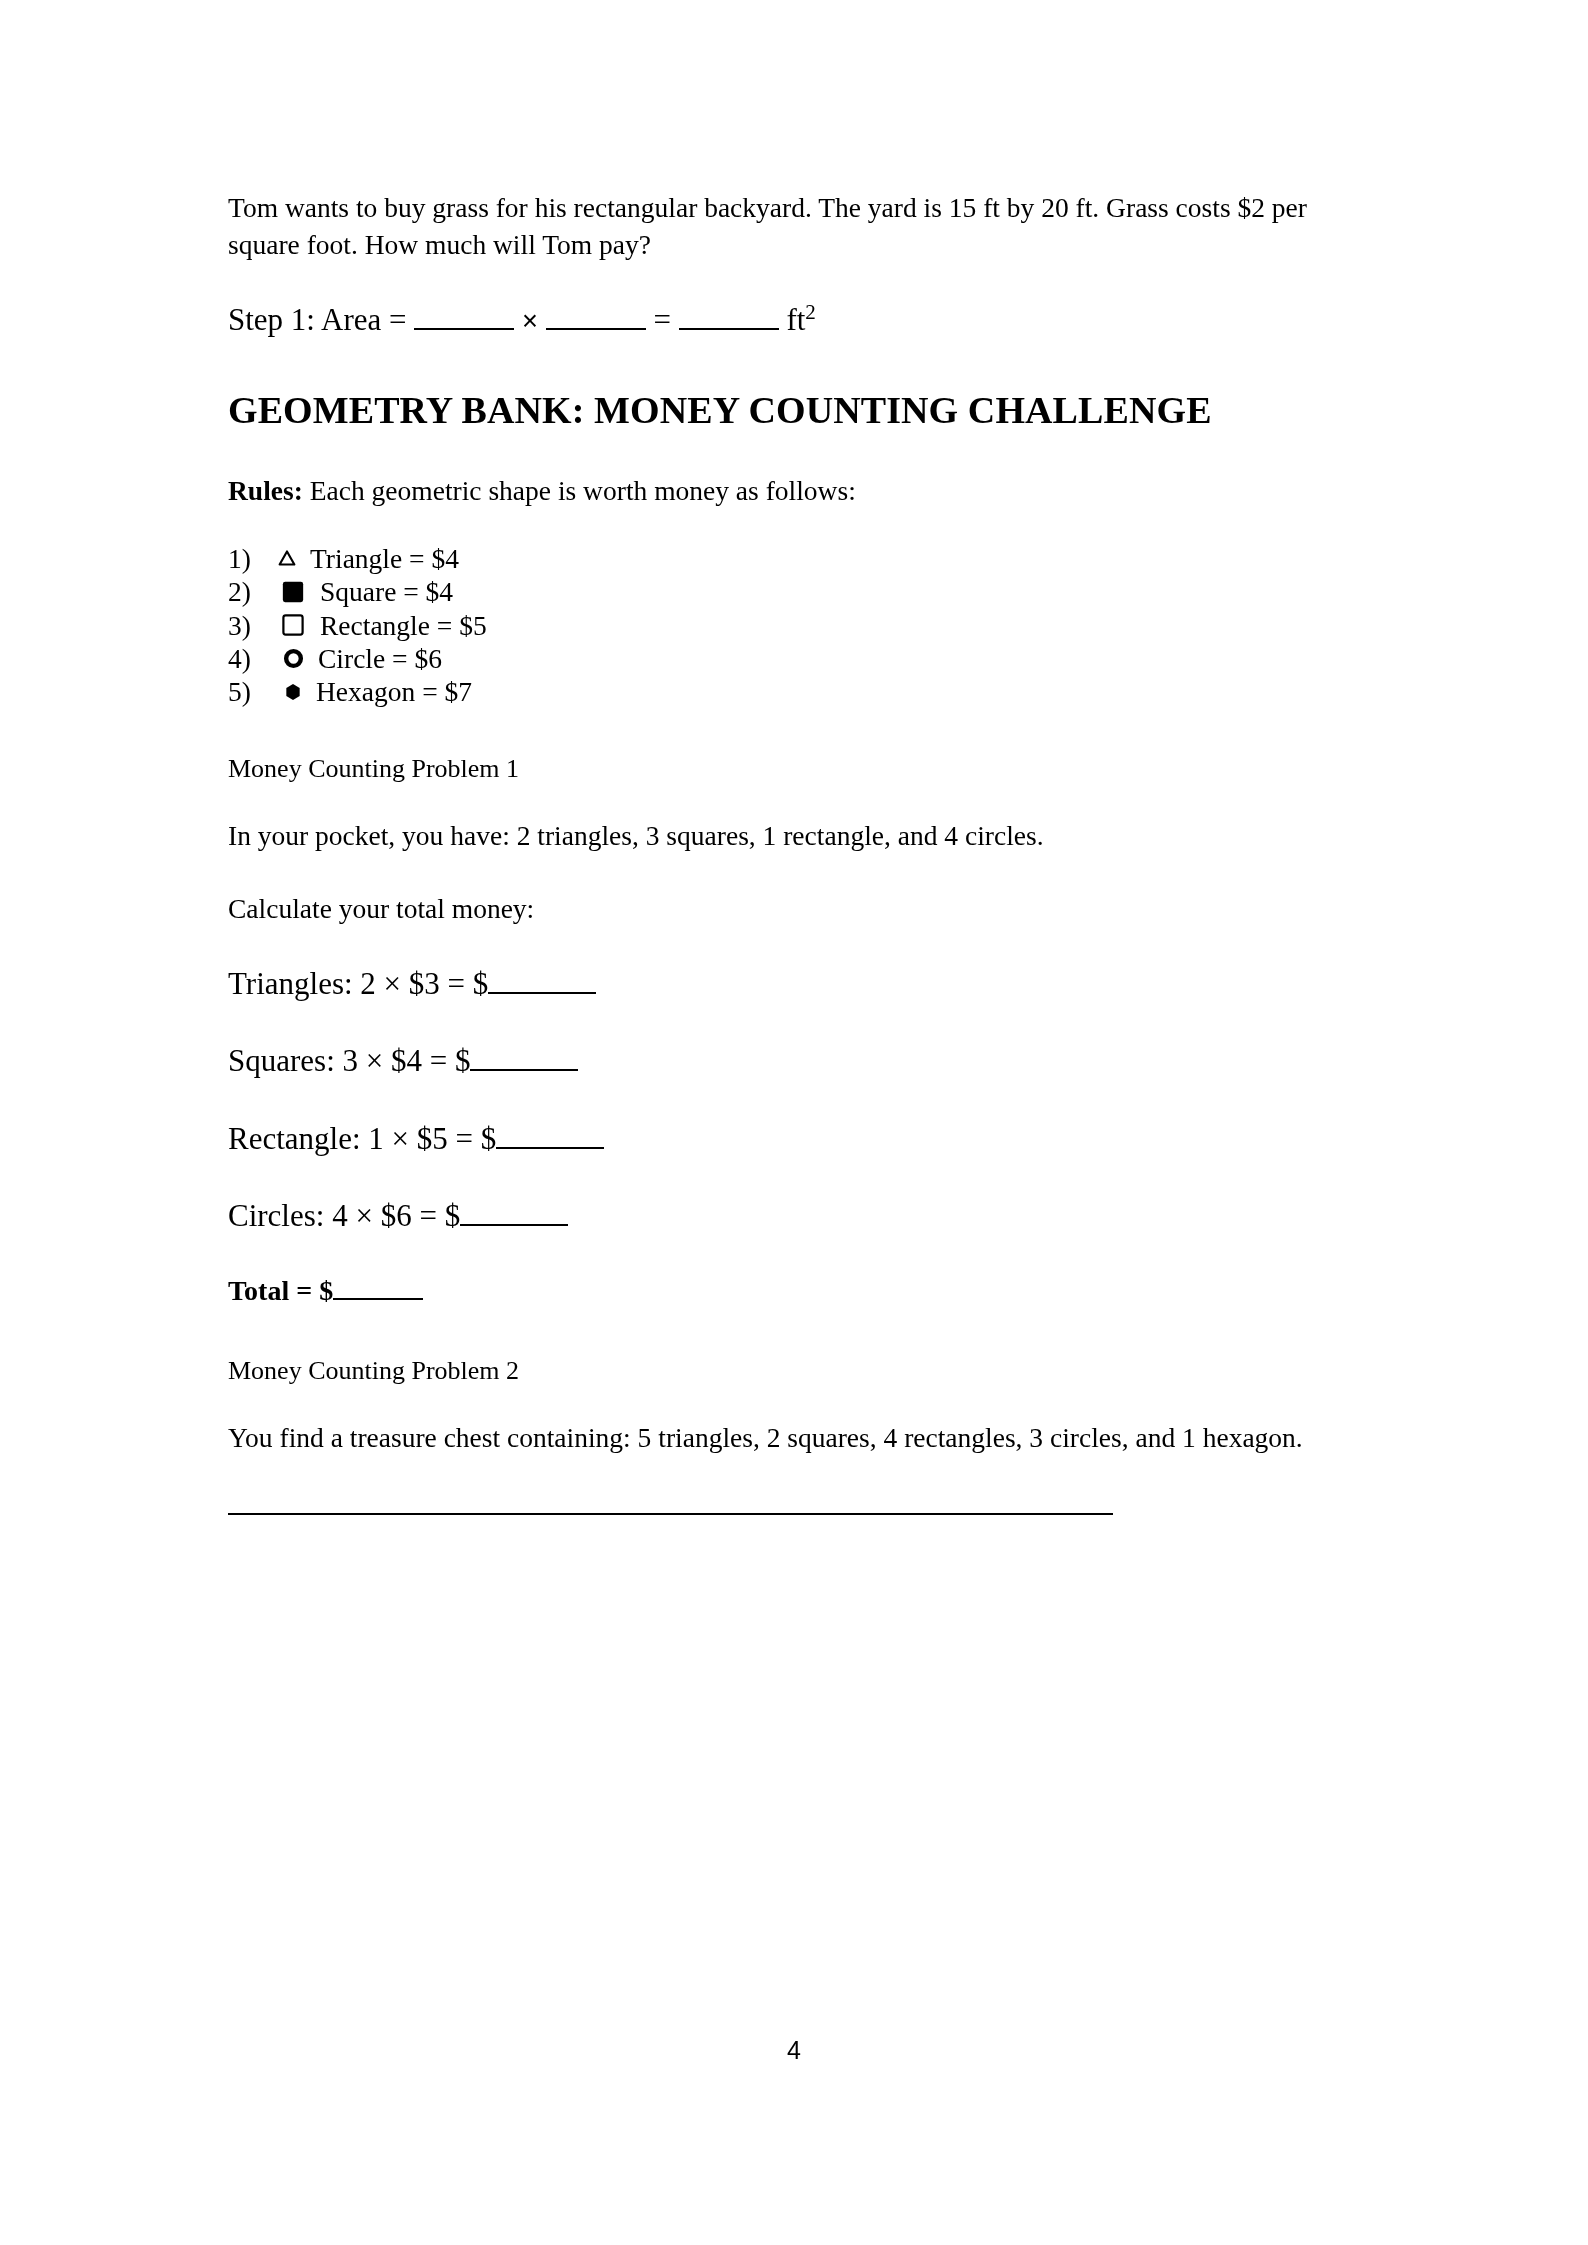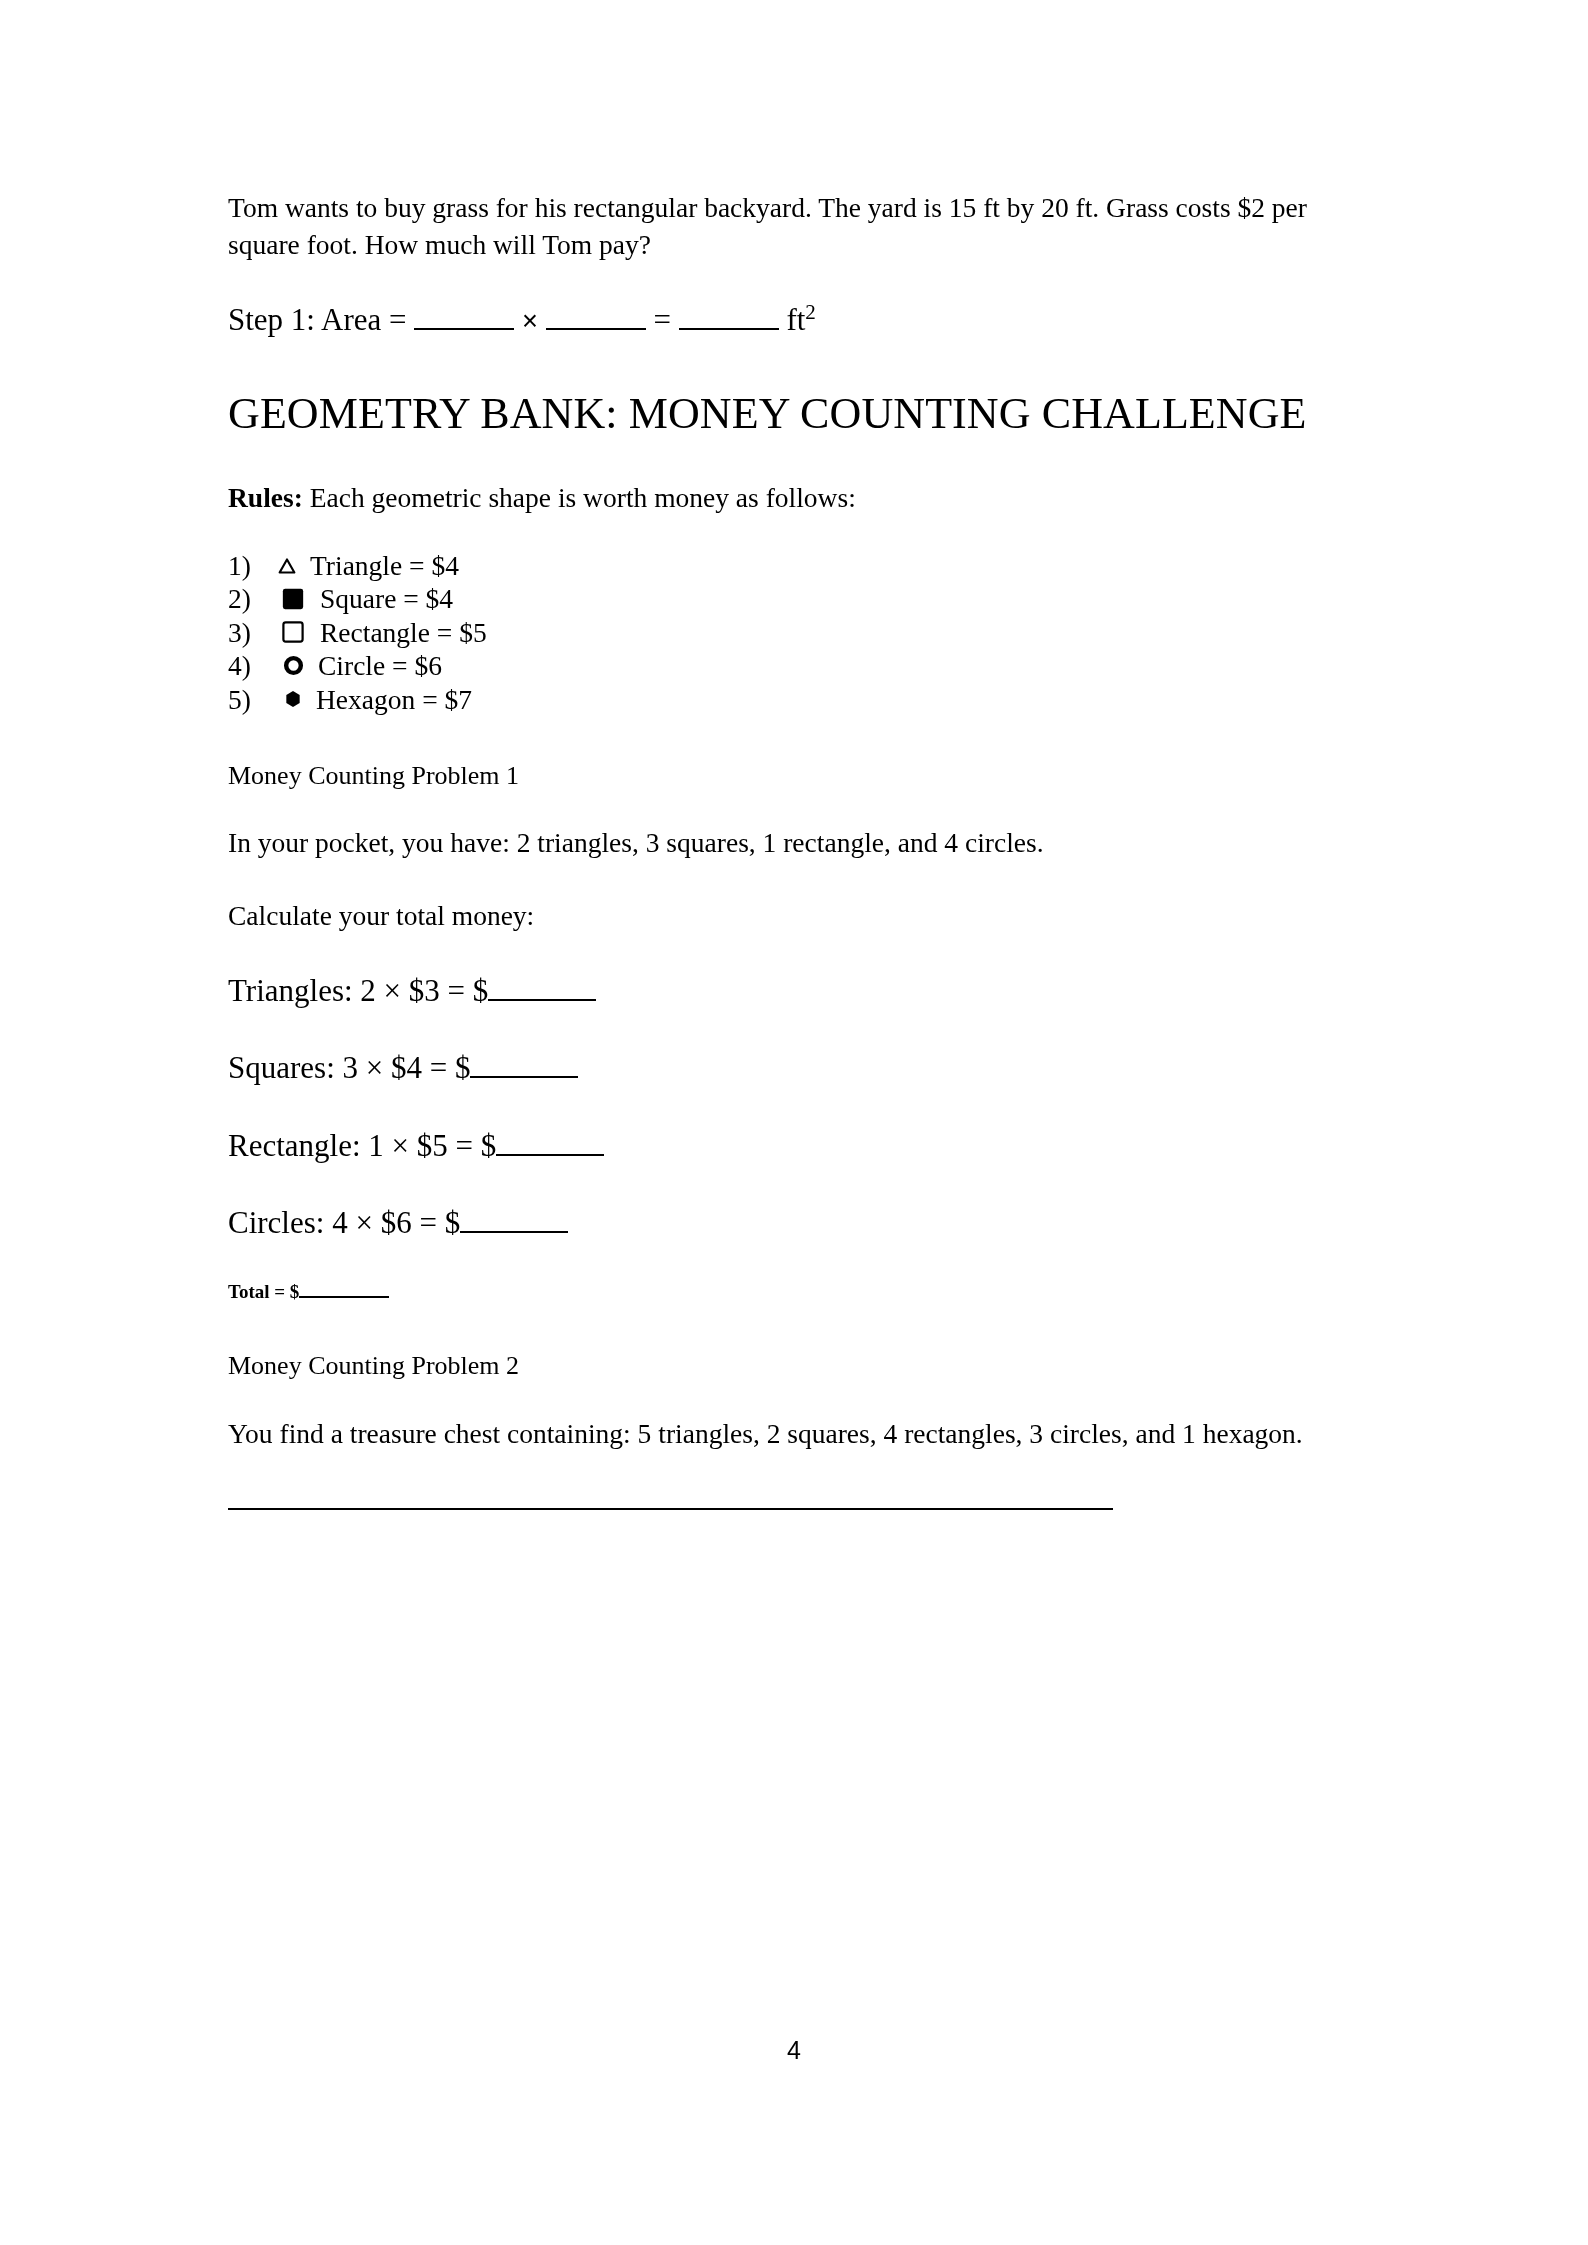--- a/index.html
+++ b/index.html
@@ -33,22 +33,22 @@
   }
   .blank {
     display: inline-block;
     border-bottom: 2px solid #000;
     vertical-align: baseline;
   }
   .b-sm { width: 90px; }
   .b-md { width: 100px; }
   .b-lg { width: 108px; }
   h1.doc-title {
-    font-size: 44px;
-    font-weight: normal;
+    font-size: 38px;
+    font-weight: bold;
     line-height: 1.18;
     margin: 48px 0 40px 0;
     letter-spacing: 0.1px;
   }
   h2.section-title {
     font-size: 26px;
     font-weight: normal;
     line-height: 1.2;
     margin: 46px 0 34px 0;
   }
@@ -89,21 +89,21 @@
   .ic-cir { width: 30px; margin-left: 4px; }
   .ic-hex { width: 26px; margin-left: 6px; }
   .shape-label { display: inline-block; }
 
   p.calc-line {
     font-size: 31px;
     line-height: 1.33;
     margin: 0 0 36px 0;
   }
   p.total-line {
-    font-size: 19px;
+    font-size: 28px;
     font-weight: bold;
     line-height: 1.33;
     margin: 0 0 36px 0;
   }
   .answer-rule {
     width: 885px;
     height: 0;
     border: none;
     border-top: 2.5px solid #000;
     margin: 56px 0 48px 0;

